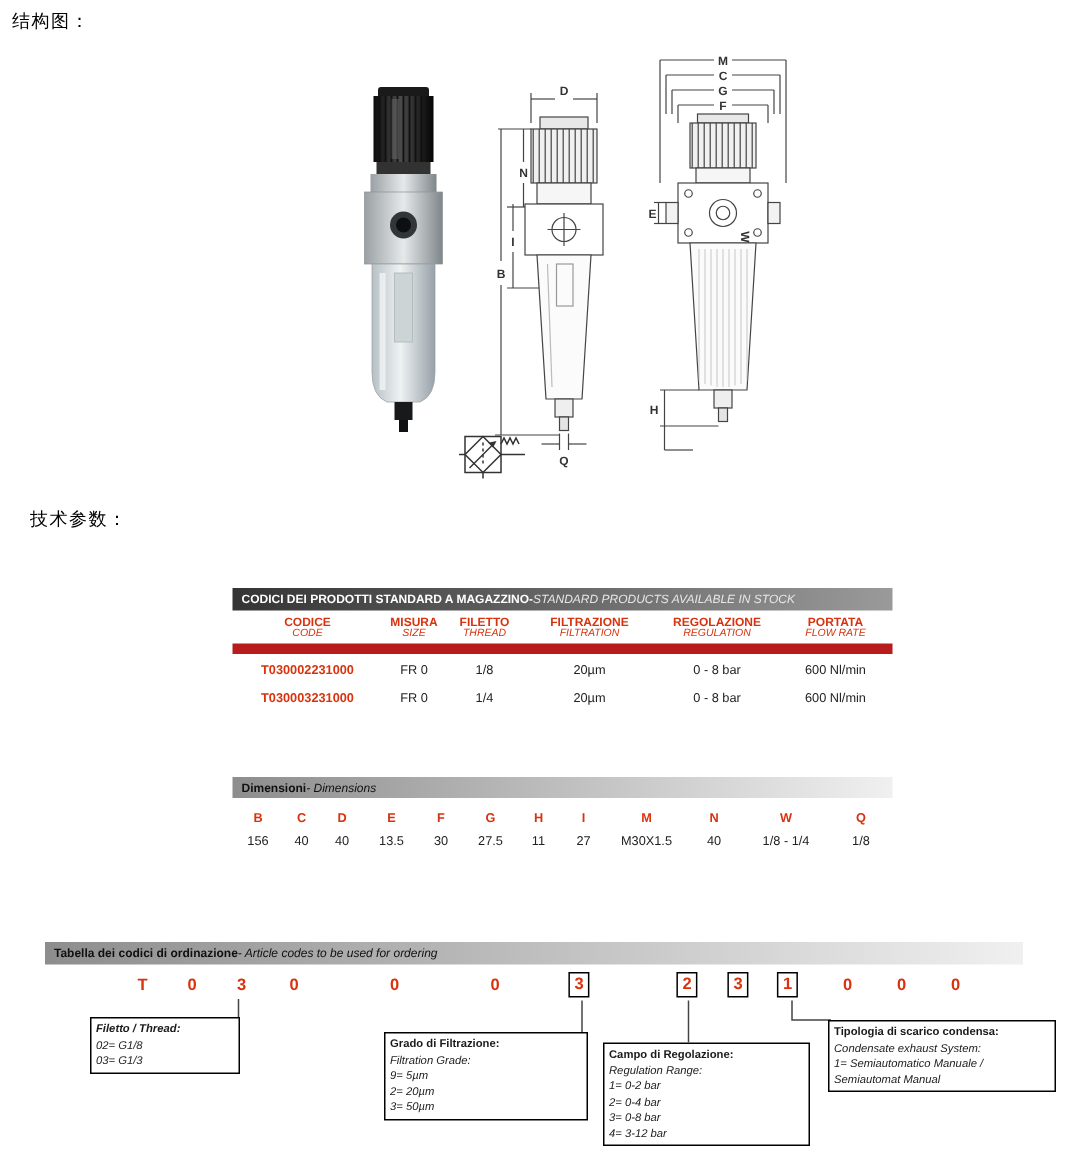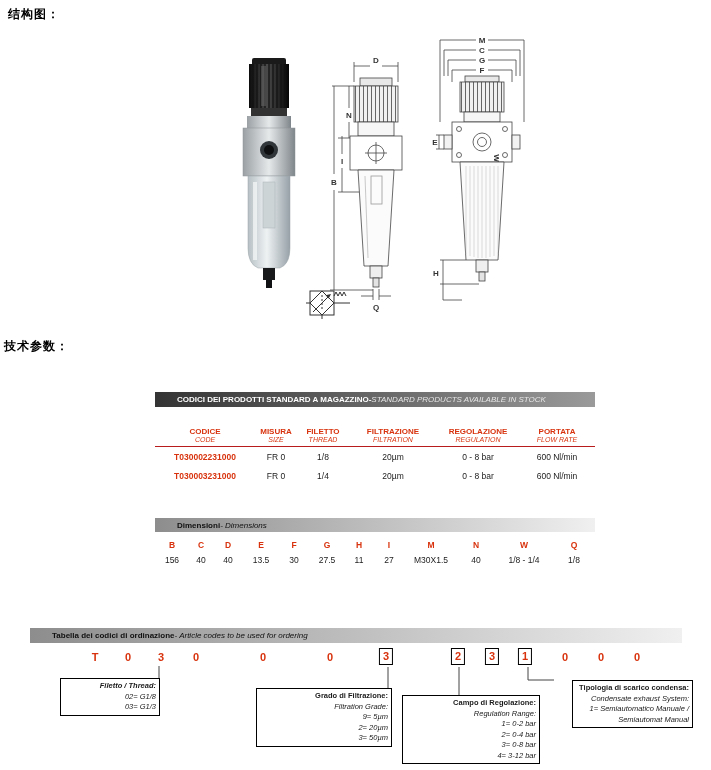--- a/index.html
+++ b/index.html
@@ -1,64 +1,64 @@
 <!DOCTYPE html>
 <html style="--accent: #d8330e;"><head>
 <meta charset="utf-8">
 <style>
   *{margin:0;padding:0;box-sizing:border-box}
   :root{--accent:#d8330e}
   html,body{background:#fff}
   body{font-family:"Liberation Sans",sans-serif;color:#111}
   .page{position:relative;width:711px;height:770px;background:#fff;overflow:hidden}
   .abs{position:absolute}
-  .cn-label{position:absolute;font-size:12px;color:#000;letter-spacing:1px;font-weight:700}
-  
-  .bar{height:15px;display:flex;align-items:center;padding-left:22px;font-size:8px;white-space:nowrap;overflow:hidden}
+  .cn-label{position:absolute;font-size:12px;color:#000;letter-spacing:1px;font-weight:400}
+  
+  .bar{height:15px;display:flex;align-items:center;padding-left:6px;font-size:8px;white-space:nowrap;overflow:hidden}
   .bar.dark{background:linear-gradient(90deg,#343434,#9a9a9a);color:#fff}
   .bar.dark .t2{color:#e6e6e6}
   .bar.light{background:linear-gradient(90deg,#8d8d8d,#f0f0f0);color:#101010}
   .t1{font-weight:700}
   .t2{font-style:italic}
   
   .stock{position:absolute}
   .srow{display:flex}
-  .srow.head{margin-top:20px;padding-bottom:3px;border-bottom:1px solid #b91c1c}
+  .srow.head{margin-top:3px;padding-bottom:3px;border-bottom:7px solid #b91c1c}
   .scell{text-align:center}
   .h-it{display:block;font-size:8px;font-weight:700;color:var(--accent)}
   .h-en{display:block;font-size:7px;font-style:italic;color:var(--accent)}
   .srow.data{height:19px;align-items:center;font-size:8.5px;color:#222}
   .code-cell{color:var(--accent);font-weight:700}
   .c0{width:100px}.c1{width:42px}.c2{width:52px}.c3{width:88px}.c4{width:82px}.c5{width:76px}
   
   .dims{position:absolute}
   .drow{display:flex}
   .drow.heads{margin-top:8px}
   .drow.vals{margin-top:5px}
   .dh{font-size:8.5px;font-weight:700;color:var(--accent);text-align:center}
   .dv{font-size:8.5px;color:#222;text-align:center}
   .d0{width:34px}.d1{width:24px}.d2{width:30px}.d3{width:36px}.d4{width:30px}.d5{width:36px}
   .d6{width:28px}.d7{width:32px}.d8{width:52px}.d9{width:38px}.d10{width:58px}.d11{width:42px}
   
   .cc{position:absolute;top:650px;transform:translateX(-50%);font-size:11px;font-weight:700;color:var(--accent);line-height:15px}
   .cc.boxed{top:648px;border:1px solid #000;padding:0 3px;background:#fff}
   
-  .callout{position:absolute;border:1px solid #000;background:#fff;font-size:7.5px;line-height:1.4;text-align:right;padding:2px 3px;color:#1a1a1a}
+  .callout{position:absolute;border:1px solid #000;background:#fff;font-size:7.5px;line-height:1.4;text-align:left;padding:2px 3px;color:#1a1a1a}
   .b{font-weight:700}
   .i{font-style:italic}
   svg.abs{overflow:visible}
   text{font-family:"Liberation Sans",sans-serif}
 </style>
 </head>
 <body>
 
 <div class="page">
 
   <div class="cn-label" style="left:8px;top:6px">结构图：</div>
-  <div class="cn-label" style="left:4px;top:338px">技术参数：</div>
+  <div class="cn-label" style="left:20px;top:338px">技术参数：</div>
 
   <svg class="abs" style="left:222px;top:58px" width="92" height="232" viewBox="0 0 92 232">
     <defs>
       <linearGradient id="gKnob" x1="0" y1="0" x2="1" y2="0">
         <stop offset="0" stop-color="#0c0c0c"></stop>
           <stop offset="0.45" stop-color="#4a4a4a"></stop>
           <stop offset="1" stop-color="#050505"></stop>
       </linearGradient>
       <linearGradient id="gMetal" x1="0" y1="0" x2="1" y2="0">
         <stop offset="0" stop-color="#9aa0a4"></stop>
@@ -347,19 +347,19 @@
 
   <div class="callout" style="left:402px;top:695px;width:138px">
     <div class="b">Campo di Regolazione:</div>
     <div class="i">Regulation Range:</div>
     <div class="i">1= 0-2 bar</div>
     <div class="i">2= 0-4 bar</div>
     <div class="i">3= 0-8 bar</div>
     <div class="i">4= 3-12 bar</div>
   </div>
 
-  <div class="callout" style="left:572px;top:680px;width:121px">
+  <div class="callout" style="left:552px;top:680px;width:152px">
     <div class="b">Tipologia di scarico condensa:</div>
     <div class="i">Condensate exhaust System:</div>
     <div class="i">1= Semiautomatico Manuale / Semiautomat Manual</div>
   </div>
 
 </div>
 
 </body></html>

